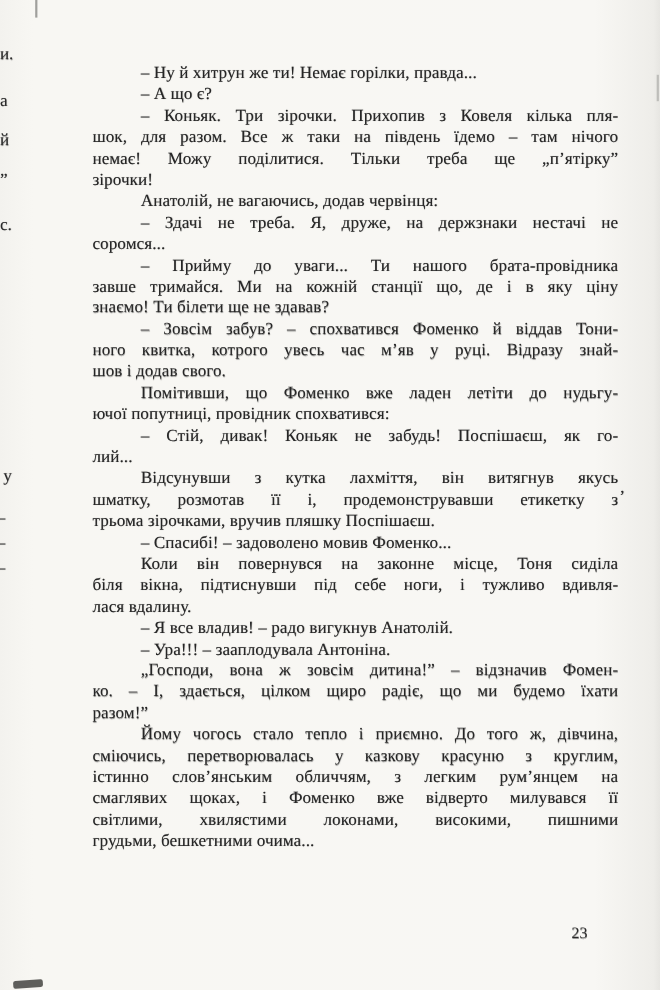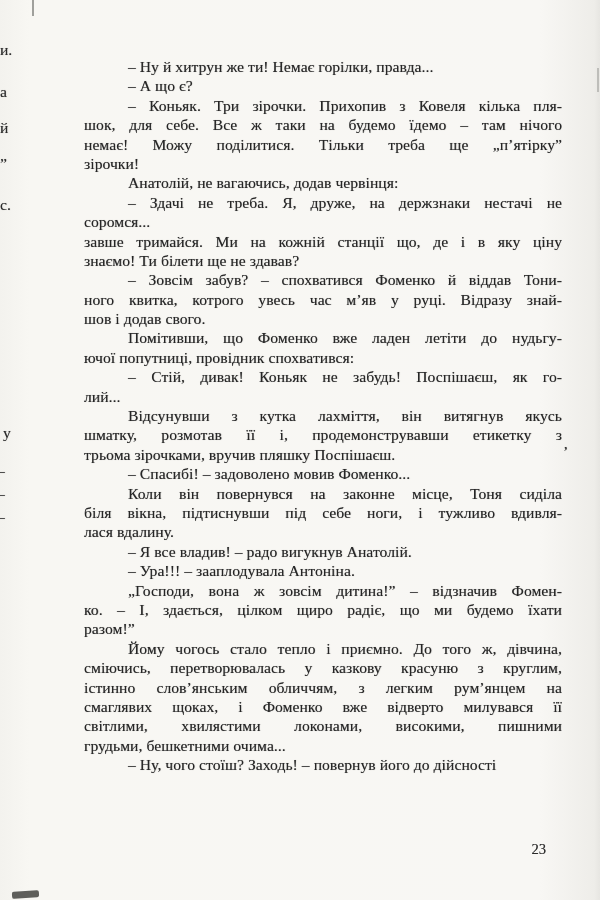--- a/index.html
+++ b/index.html
@@ -33,21 +33,21 @@
   }
   .line.just {
     white-space: normal;
     text-align: justify;
     text-align-last: justify;
     overflow: hidden;
   }
   .line.indent { text-indent: 44px; }
   .page-number {
     position: absolute;
-    left: 442px;
+    left: 430px;
     top: 841px;
     width: 104px;
     text-align: right;
     font-size: 14.5px;
     color: #2a2a2a;
     text-shadow: 0.3px 0.3px 0.6px rgba(55,55,55,0.5);
   }
   .fragment {
     position: absolute;
     font-size: 15.5px;
@@ -68,26 +68,27 @@
 
 <div class="scan-page">
   <div class="artifact top-line"></div>
   <div class="artifact right-tick"></div>
   <div class="artifact corner-mark"></div>
 
   <div class="text-block">
       <div class="line indent">– Ну й хитрун же ти! Немає горілки, правда...</div>
       <div class="line indent">– А що є?</div>
       <div class="line indent just">– Коньяк. Три зірочки. Прихопив з Ковеля кілька пля-</div>
-      <div class="line just">шок, для себе. Все ж таки на будемо їдемо – там нічого</div>
+      <div class="line just">шок, для разом. Все ж таки на південь їдемо – там нічого</div>
       <div class="line just">немає! Можу поділитися. Тільки треба ще „п’ятірку”</div>
       <div class="line">зірочки!</div>
       <div class="line indent">Анатолій, не вагаючись, додав червінця:</div>
       <div class="line indent just">– Здачі не треба. Я, друже, на держзнаки нестачі не</div>
       <div class="line">соромся...</div>
+      <div class="line indent just">– Прийму до уваги... Ти нашого брата-провідника</div>
       <div class="line just">завше тримайся. Ми на кожній станції що, де і в яку ціну</div>
       <div class="line">знаємо! Ти білети ще не здавав?</div>
       <div class="line indent just">– Зовсім забув? – спохватився Фоменко й віддав Тони-</div>
       <div class="line just">ного квитка, котрого увесь час м’яв у руці. Відразу знай-</div>
       <div class="line">шов і додав свого.</div>
       <div class="line indent just">Помітивши, що Фоменко вже ладен летіти до нудьгу-</div>
       <div class="line">ючої попутниці, провідник спохватився:</div>
       <div class="line indent just">– Стій, дивак! Коньяк не забудь! Поспішаєш, як го-</div>
       <div class="line">лий...</div>
       <div class="line indent just">Відсунувши з кутка лахміття, він витягнув якусь</div>
@@ -101,21 +102,20 @@
       <div class="line indent">– Ура!!! – зааплодувала Антоніна.</div>
       <div class="line indent just">„Господи, вона ж зовсім дитина!” – відзначив Фомен-</div>
       <div class="line just">ко. – І, здається, цілком щиро радіє, що ми будемо їхати</div>
       <div class="line">разом!”</div>
       <div class="line indent just">Йому чогось стало тепло і приємно. До того ж, дівчина,</div>
       <div class="line just">сміючись, перетворювалась у казкову красуню з круглим,</div>
       <div class="line just">істинно слов’янським обличчям, з легким  рум’янцем на</div>
       <div class="line just">смаглявих щоках, і Фоменко вже відверто милувався її</div>
       <div class="line just">світлими, хвилястими локонами, високими, пишними</div>
       <div class="line">грудьми, бешкетними очима...</div>
-      <div class="line indent">– Ну, чого стоїш? Заходь! – повернув його до дійсності</div>
     </div>
 
   <div class="page-number">23</div>
 
   <div id="fragments">
       <span class="fragment" style="left: 0px; top: 42px;">и.</span>
       <span class="fragment" style="left: 0px; top: 84px;">а</span>
       <span class="fragment" style="left: 0px; top: 120px;">й</span>
       <span class="fragment" style="left: 0px; top: 156px;">”</span>
       <span class="fragment" style="left: 0px; top: 197px;">с.</span>

